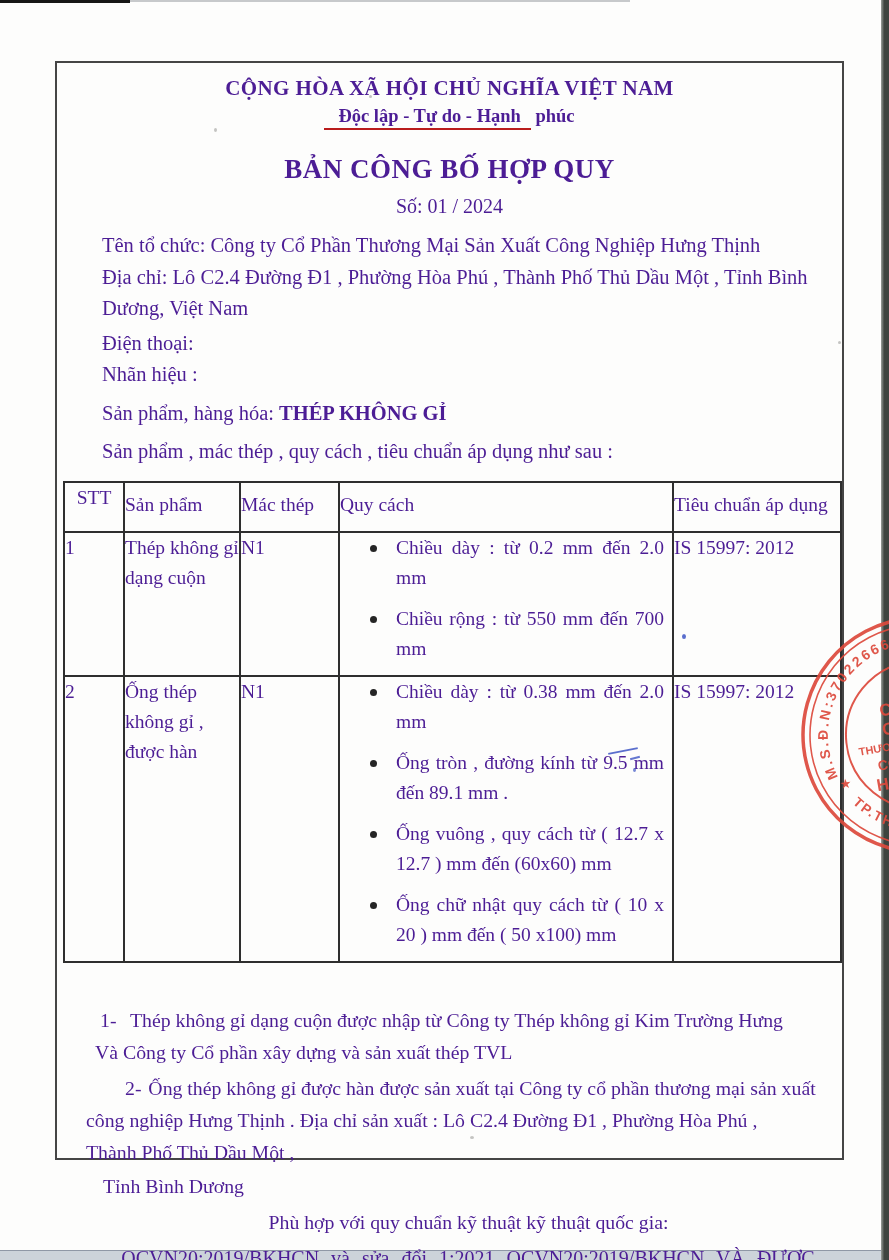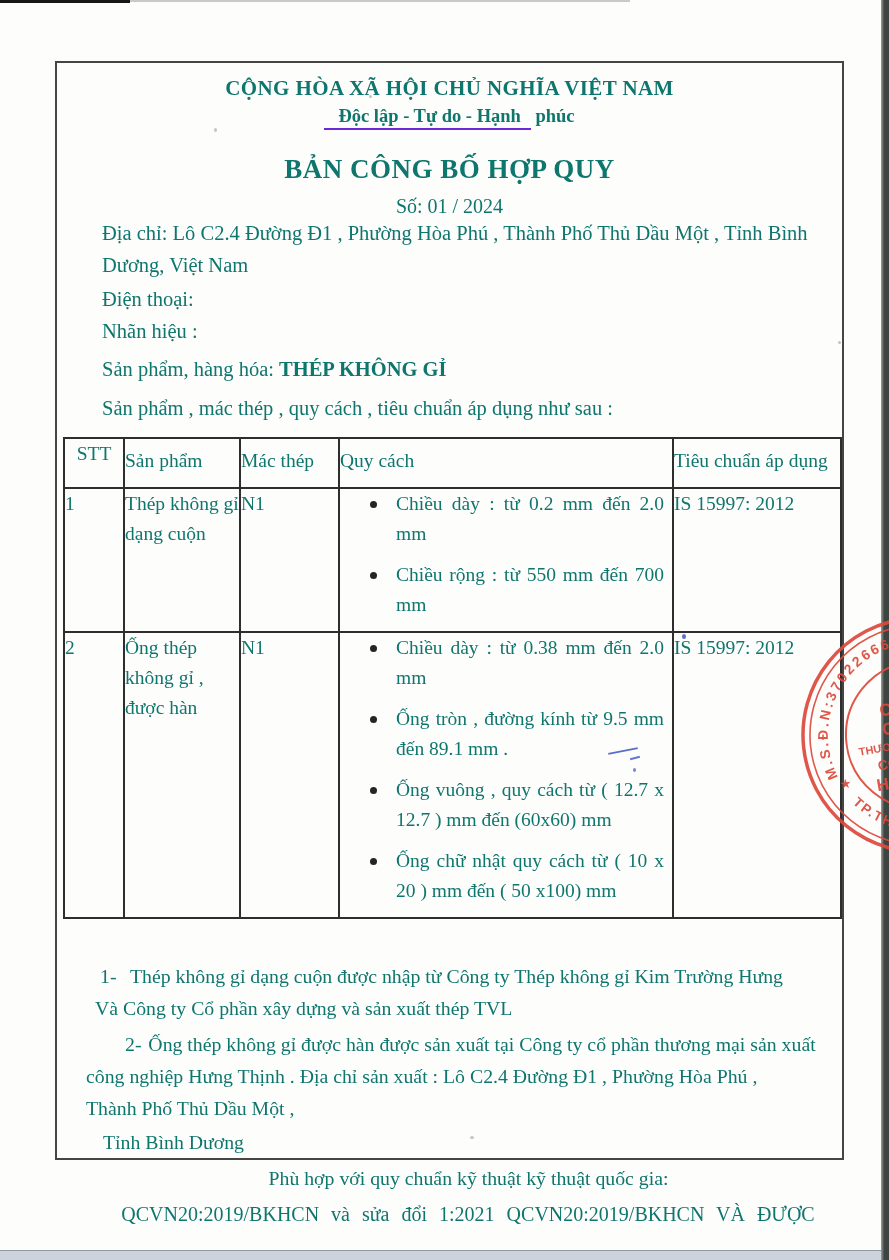--- a/index.html
+++ b/index.html
@@ -2,38 +2,38 @@
 <html><head>
 <meta charset="utf-8">
 <style>
   html,body{margin:0;padding:0;}
   #screen{
     position:relative;
     width:889px;height:1260px;
     background:#fdfdfc;
     overflow:hidden;
     font-family:"Liberation Serif","DejaVu Serif",serif;
-    color:#0f766e;
+    color:#4c1d95;
   }
   
   .scan-top-line{position:absolute;left:0;top:0;width:130px;height:3px;background:#161616;}
   .scan-top-faint{position:absolute;left:130px;top:0;width:500px;height:2px;background:#c7c9cb;}
   .scan-right-strip{position:absolute;right:0;top:0;width:8px;height:1260px;background:linear-gradient(to right,#9aa09b,#3e443f 40%);}
   .scan-bottom-bar{position:absolute;left:0;bottom:0;width:881px;height:9px;background:#ccd3da;border-top:1px solid #8f98a6;}
   .speck{position:absolute;border-radius:50%;background:#c4c4c2;}
   
   .frame{
     position:absolute;left:55px;top:61px;width:785px;height:1095px;
     border:2px solid #454545;
     background:transparent;
   }
   
   .h-country{margin:13px 10px 0;text-align:center;font-size:21px;font-weight:bold;letter-spacing:.4px;}
   .h-motto{margin:5px 10px 0;text-align:center;font-size:18.5px;font-weight:bold;}
-  .h-motto .u{border-bottom:2px solid #6d28d9;padding:0 10px 2px 14px;}
+  .h-motto .u{border-bottom:2px solid #b91c1c;padding:0 10px 2px 14px;}
   .doc-title{margin:27px 10px 0;text-align:center;font-size:27px;font-weight:bold;letter-spacing:.5px;}
   .doc-no{margin:10px 10px 0;text-align:center;font-size:20px;}
   
   .info{margin:12px 14px 0 45px;font-size:20.5px;line-height:31.5px;}
   .info.tight{margin-top:0;}
   .info.phone{margin-top:3px;}
   .info.gap{margin-top:7px;}
   .b{font-weight:bold;}
   
   table.spec{
@@ -100,20 +100,21 @@
   <div class="speck" style="left:470px;top:1136px;width:4px;height:3px;"></div>
 
   <div class="frame">
 
     <div class="h-country">CỘNG HÒA XÃ HỘI CHỦ NGHĨA VIỆT NAM</div>
     <div class="h-motto"><span class="u">Độc lập - Tự do - Hạnh</span><span> phúc</span></div>
 
     <div class="doc-title">BẢN CÔNG BỐ HỢP QUY</div>
     <div class="doc-no">Số: 01 / 2024</div>
 
+    <div class="info">Tên tổ chức: Công ty Cổ Phần Thương Mại Sản Xuất Công Nghiệp Hưng Thịnh</div>
     <div class="info tight" style="padding-right:12px;">Địa chỉ: Lô C2.4 Đường Đ1 , Phường Hòa Phú , Thành Phố Thủ Dầu Một , Tỉnh Bình Dương, Việt Nam</div>
     <div class="info phone">Điện thoại:</div>
     <div class="info tight">Nhãn hiệu :</div>
     <div class="info gap"><span>Sản phẩm, hàng hóa: </span><span class="b">THÉP KHÔNG GỈ</span></div>
     <div class="info gap">Sản phẩm , mác thép , quy cách , tiêu chuẩn áp dụng như sau :</div>
 
     <table class="spec">
       <colgroup>
           <col class="c-stt">
           <col class="c-sp">

